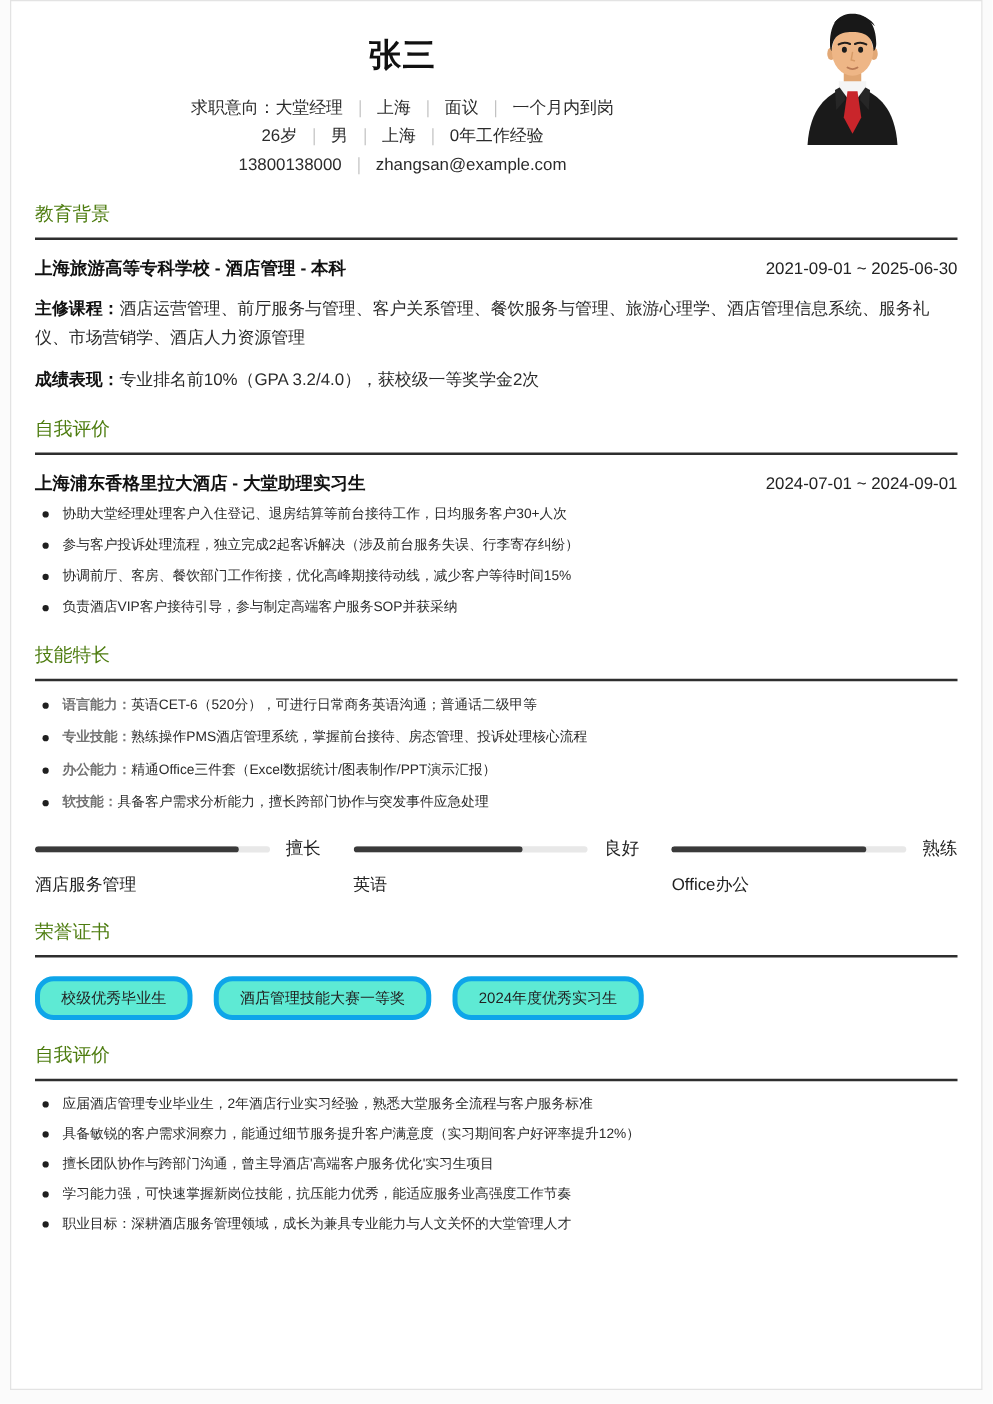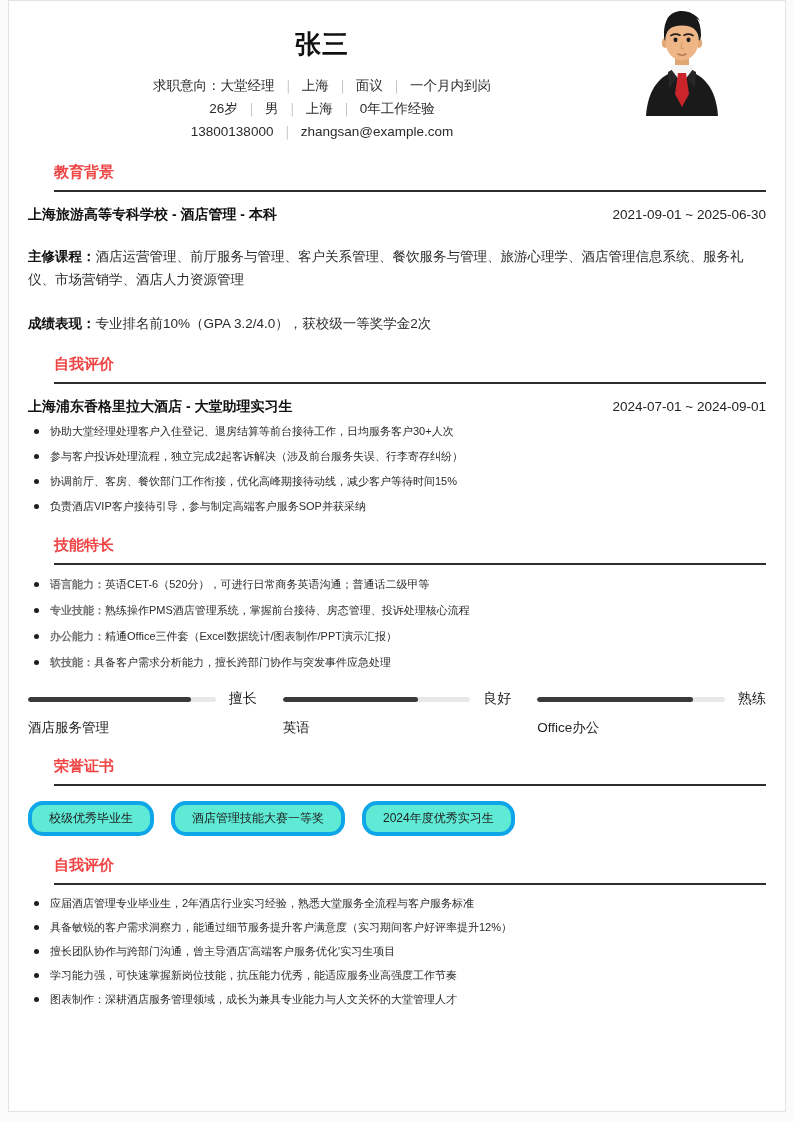--- a/index.html
+++ b/index.html
@@ -18,27 +18,27 @@
   .header { position:relative; padding-top:26px; min-height:124px; }
   .header-text { margin-right:150px; text-align:center; }
   .name { font-size:26px; font-weight:700; color:#111; margin:0 0 12px 0; letter-spacing:1px; }
   .info-line { font-size:13.5px; line-height:23px; color:#2b2b2b; }
   .sep { color:#b9b9b9; padding:0 7px; }
   .photo { position:absolute; top:3px; right:40px; width:88px; height:112px; }
   .photo svg { width:100%; height:100%; display:block; }
   
   .section { margin-top:19px; }
   .section-title {
-    font-size:15px; font-weight:700; color:#ef4444;
-    padding-bottom:9px; border-bottom:2px solid #2e2e2e; line-height:19px;margin-left:26px;
+    font-size:15px; font-weight:400; color:#4d7c0f;
+    padding-bottom:9px; border-bottom:2px solid #2e2e2e; line-height:19px;
   }
   .entry-head { display:flex; justify-content:space-between; align-items:baseline; margin-top:13px; }
   .entry-title { font-size:14px; font-weight:700; color:#111; line-height:19px; }
   .entry-date { font-size:13.5px; color:#222; white-space:nowrap; }
-  .detail { margin-top:21px; font-size:13.5px; line-height:23px; color:#2b2b2b; }
+  .detail { margin-top:11px; font-size:13.5px; line-height:23px; color:#2b2b2b; }
   .detail .lbl { font-weight:700; color:#111; }
   
   .bullets { margin-top:4px; }
   .bullet { display:flex; align-items:flex-start; font-size:11px; line-height:20px; color:#2b2b2b; }
   .bullet.p25 { margin-top:5px; }
   .bullet.p26 { margin-top:6px; }
   .bullet.p27 { margin-top:7px; }
   .bullet.p24 { margin-top:4px; }
   .dot { width:5px; height:5px; border-radius:50%; background:#1f1f1f; margin:8px 11px 0 6px; flex:0 0 auto; }
   .blbl { font-weight:700; color:#737373; }
@@ -213,18 +213,18 @@
       <div class="bullet p24">
           <span class="dot"></span>
           <span>擅长团队协作与跨部门沟通，曾主导酒店'高端客户服务优化'实习生项目</span>
         </div>
       <div class="bullet p24">
           <span class="dot"></span>
           <span>学习能力强，可快速掌握新岗位技能，抗压能力优秀，能适应服务业高强度工作节奏</span>
         </div>
       <div class="bullet p24">
           <span class="dot"></span>
-          <span>图表制作：深耕酒店服务管理领域，成长为兼具专业能力与人文关怀的大堂管理人才</span>
+          <span>职业目标：深耕酒店服务管理领域，成长为兼具专业能力与人文关怀的大堂管理人才</span>
         </div>
     </div>
   </div>
 
 </div>
 
 </body></html>

